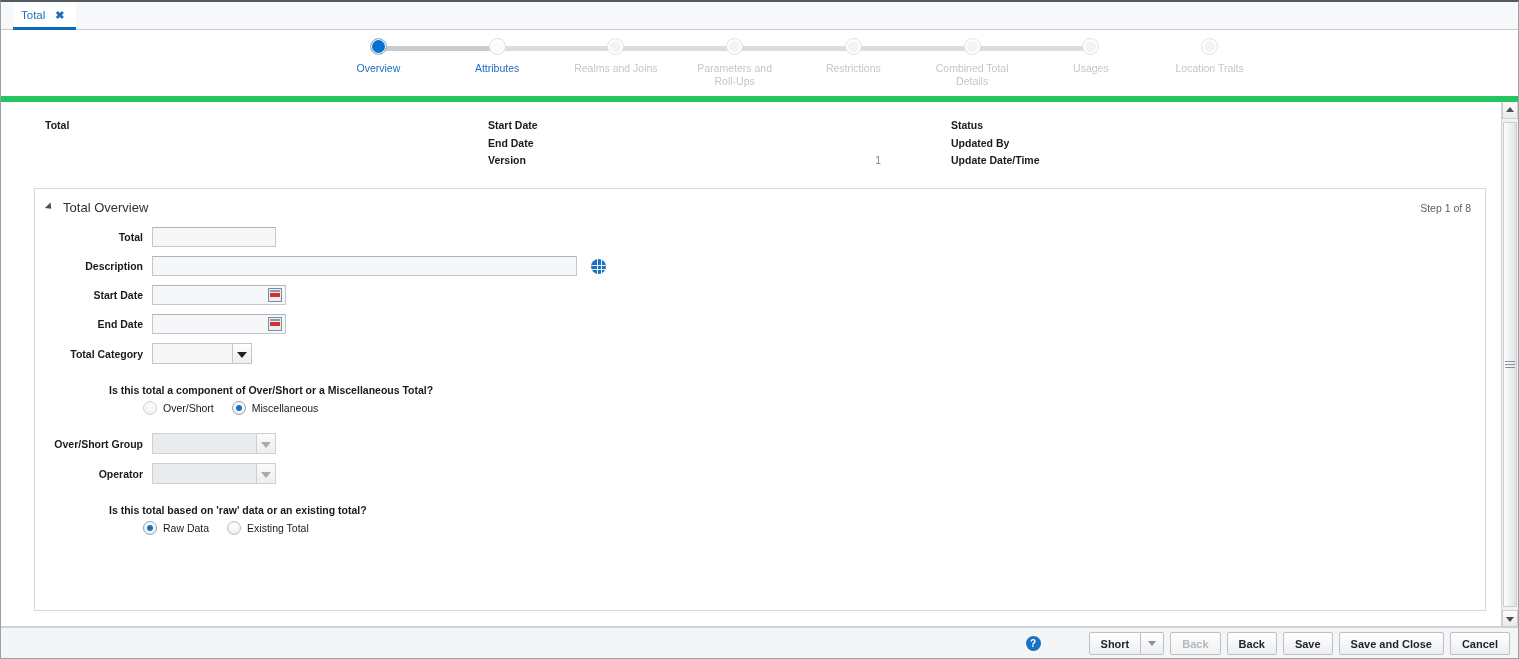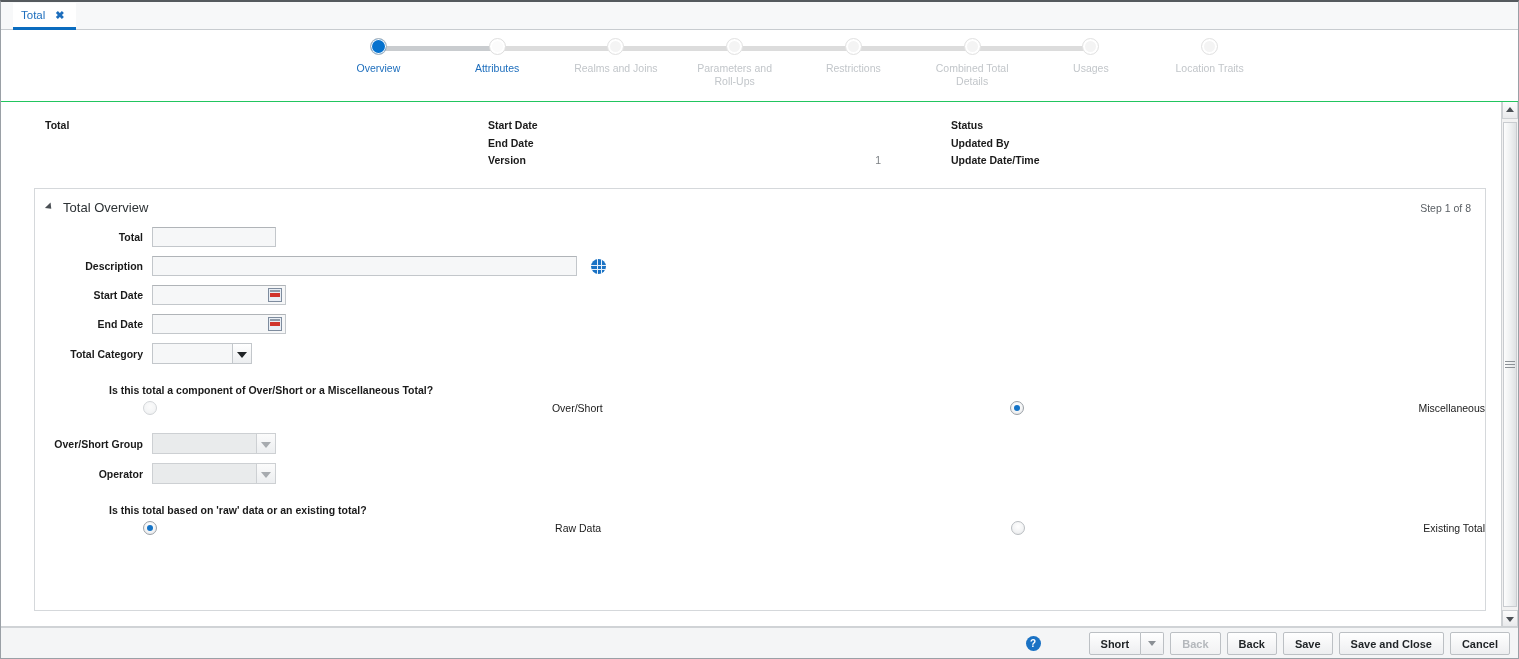--- a/index.html
+++ b/index.html
@@ -53,21 +53,21 @@
     font-size: 11px;
     font-weight: bold;
     cursor: pointer;
     line-height: 1;
   }
 
   
   .train-wrap {
     height: 72px;
     background: #ffffff;
-    border-bottom: 1px solid #22c55e;
+    border-bottom: 6px solid #22c55e;
     position: relative;
   }
   .train {
     display: flex;
     position: absolute;
     left: 318px;
     top: 8px;
     width: 950px;
   }
   .step {
@@ -306,21 +306,20 @@
     font-size: 10.5px;
     font-weight: bold;
     color: #1a1a1a;
     margin: 20px 0 5px 74px;
   }
   .radios {
     margin-left: 108px;
     display: flex;
     align-items: center;
     gap: 6px;
-    justify-content: space-between;
   }
   .radio {
     width: 14px; height: 14px;
     border-radius: 50%;
     background: radial-gradient(circle at 50% 38%, #ffffff 0%, #f2f3f4 58%, #dfe1e3 100%);
     border: 1px solid #b9bdc1;
     position: relative;
     cursor: pointer;
     flex: none;
   }

